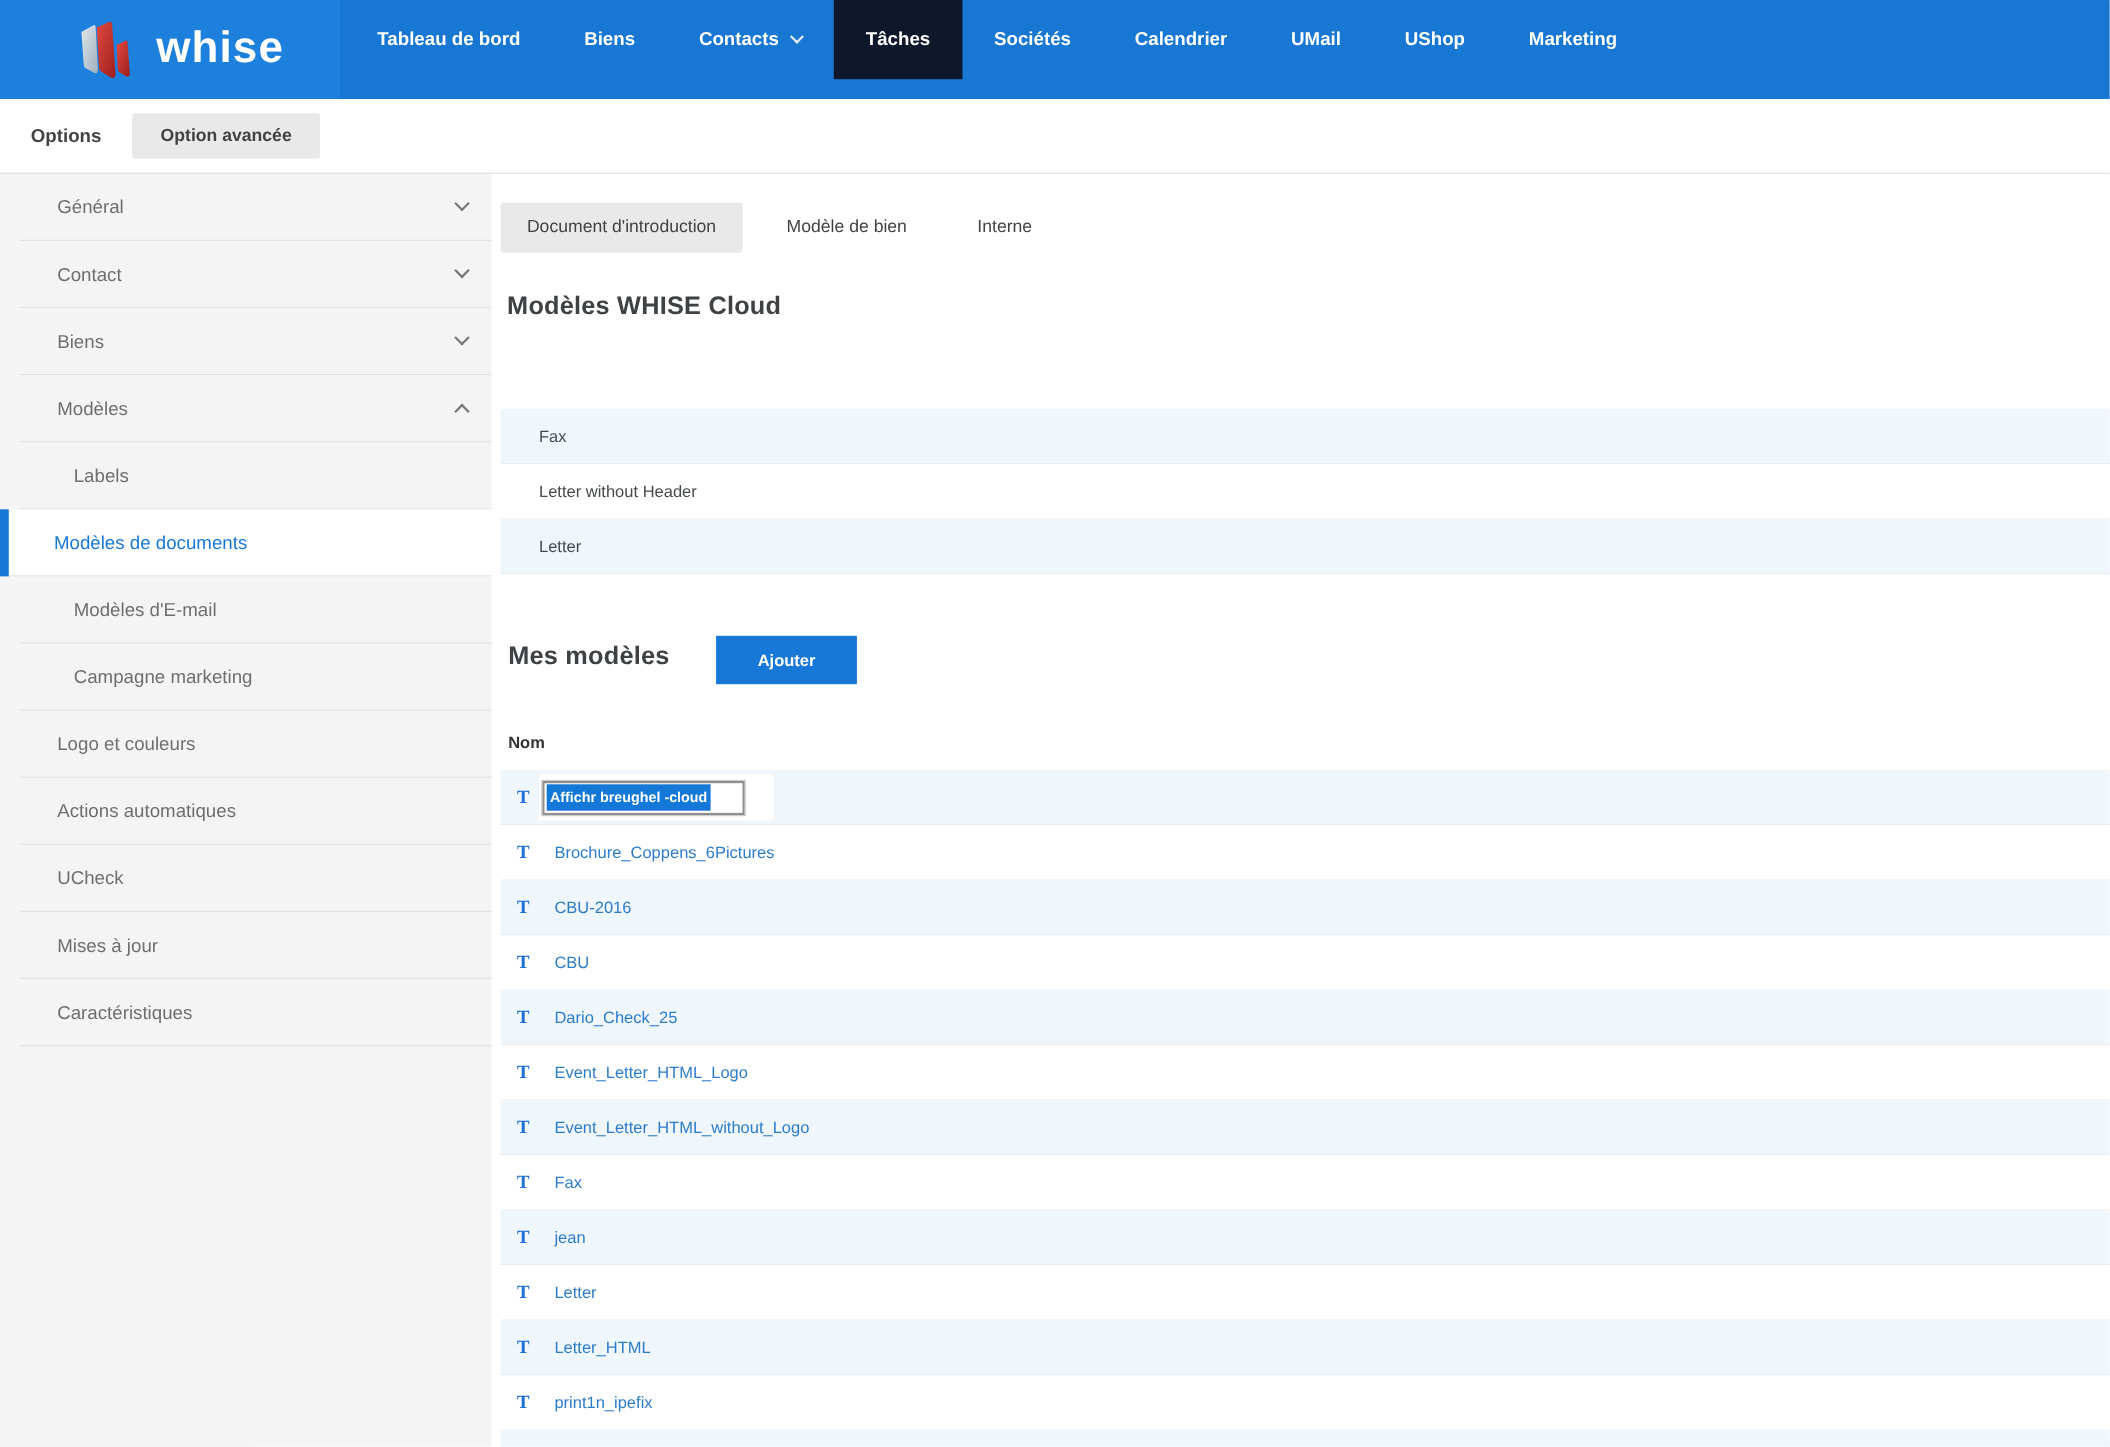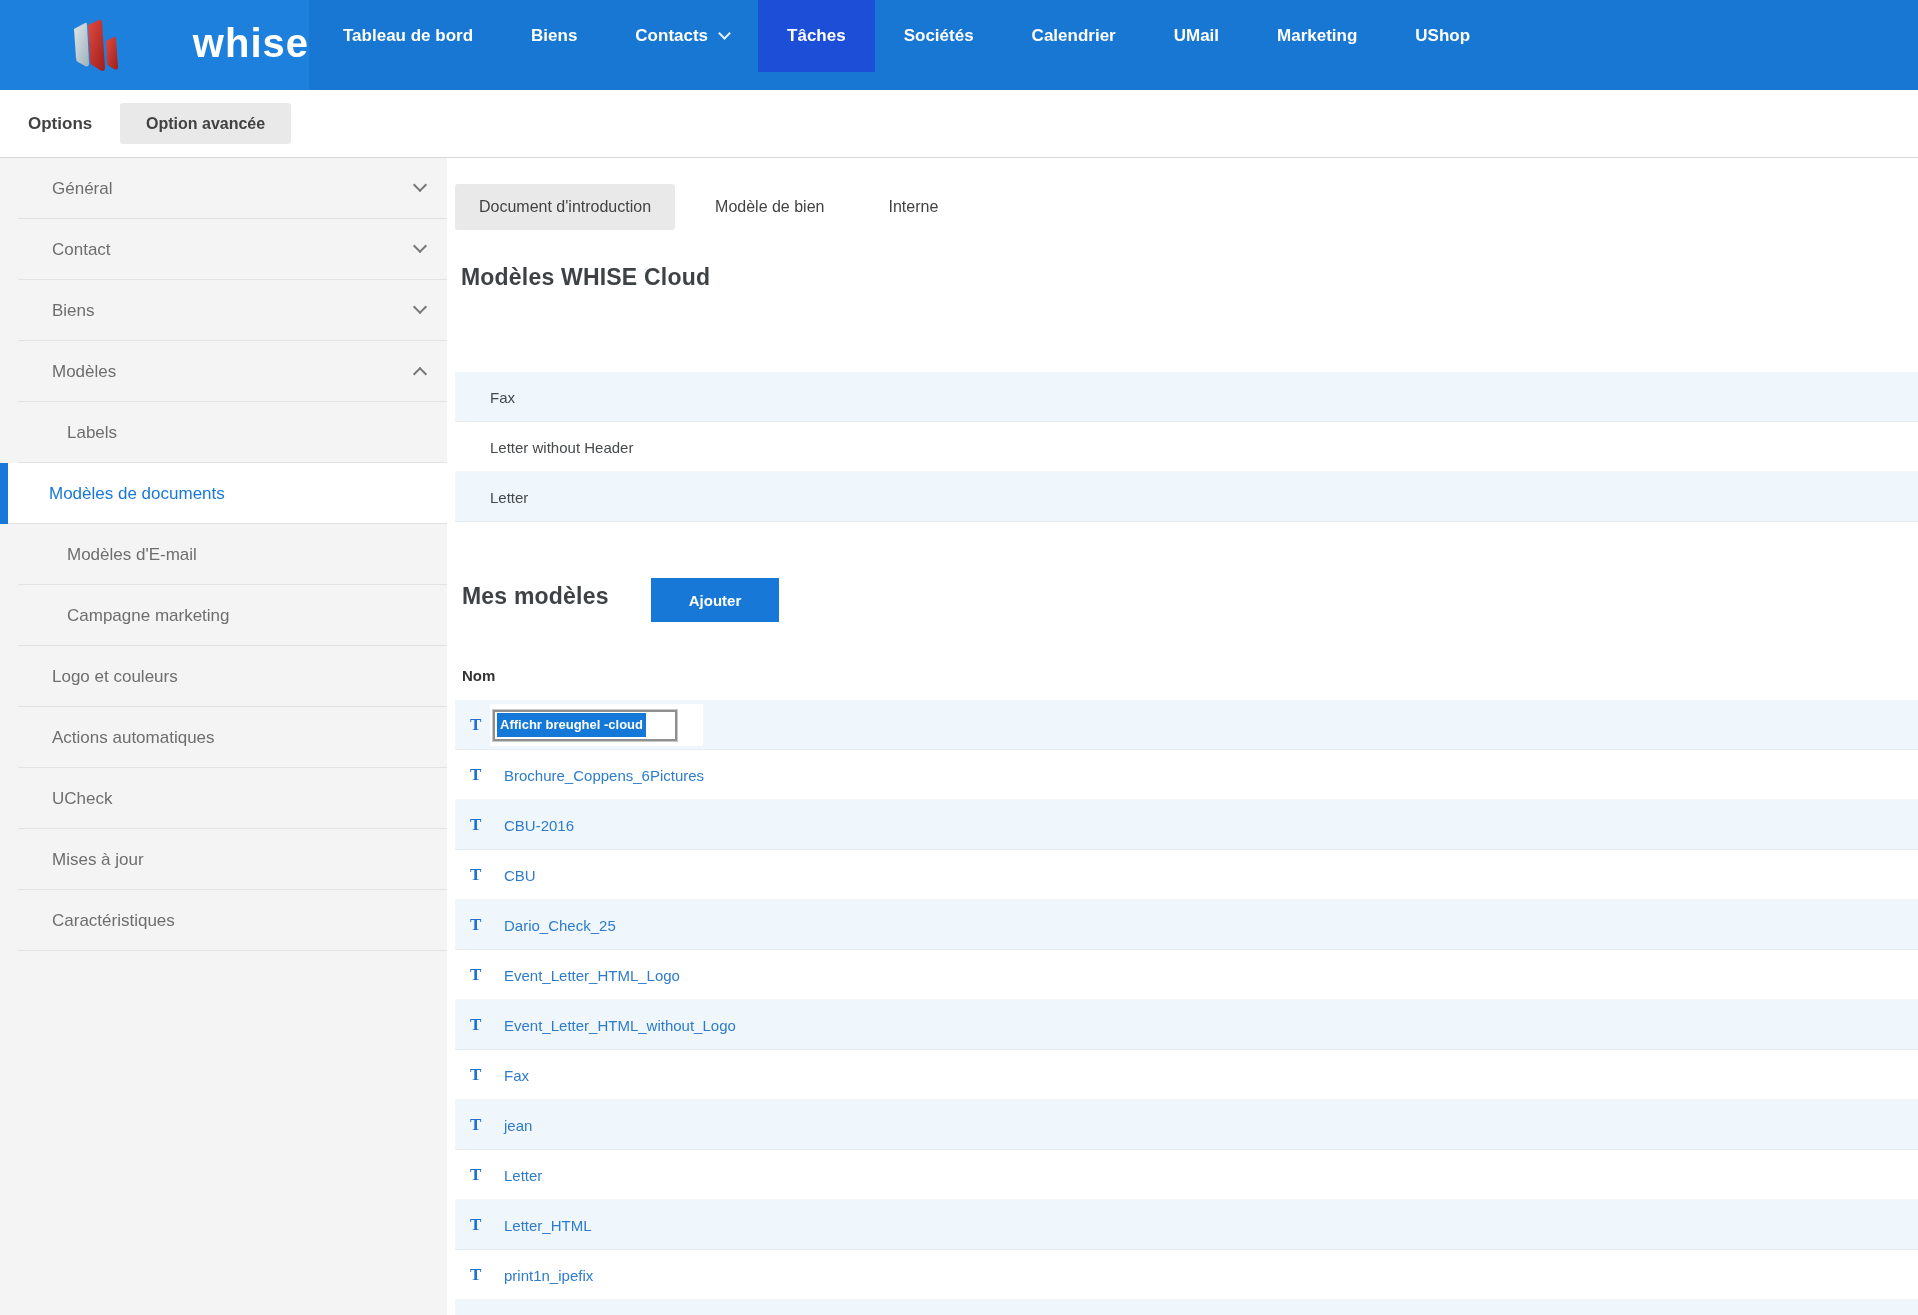--- a/index.html
+++ b/index.html
@@ -9,36 +9,36 @@
     font-family:"Liberation Sans", sans-serif;
   }
 
   
   .topnav {
     position:absolute; left:0; top:0; width:1918px; height:90px;
     background:#1877d2; box-shadow:0 2px 3px rgba(90,60,60,.35);
   }
   .logo-block {
     position:absolute; left:0; top:0; width:309px; height:90px;
-    background:#1d80dc; display:flex; align-items:center; padding-left:68px; gap:16px;justify-content:space-between;
+    background:#1d80dc; display:flex; align-items:center; padding-left:68px; gap:16px;
   }
   .logo-mark { width:58px; height:60px; position:relative; flex:0 0 auto; }
   .brand-text {
     color:#fff; font-size:40px; font-weight:bold; letter-spacing:1px; line-height:1;
     padding-bottom:4px;
   }
   .nav-items {
     position:absolute; left:309px; top:0; right:0; height:72px;
     display:flex; align-items:stretch; padding-left:5px;
   }
   .nav-item {
     display:flex; align-items:center; padding:0 29px; color:#fff;
     font-size:17px; font-weight:bold; cursor:pointer; white-space:nowrap;
   }
-  .nav-item.active { background:#1d4ed8; }
+  .nav-item.active { background:#0f172a; }
   .nav-item .chev {
     display:none; width:9px; height:9px; border-right:2px solid #e8f1fa;
     border-bottom:2px solid #e8f1fa; margin-left:12px; margin-top:-5px;
   }
   .nav-item.chev-down .chev { display:inline-block; transform:rotate(45deg); }
 
   
   .subbar {
     position:absolute; left:0; top:90px; width:1918px; height:68px;
     background:#fff; border-bottom:1px solid #d9d9d9;
@@ -195,26 +195,26 @@
         <span>Calendrier</span>
 
       </div>
 
       <div class="nav-item">
         <span>UMail</span>
 
       </div>
 
       <div class="nav-item">
+        <span>UShop</span>
+
+      </div>
+
+      <div class="nav-item">
         <span>Marketing</span>
-
-      </div>
-
-      <div class="nav-item">
-        <span>UShop</span>
 
       </div>
 
   </div>
 </div>
 
 <div class="subbar">
   <span class="options-label">Options</span>
   <button class="advanced-btn">Option avancée</button>
 </div>

